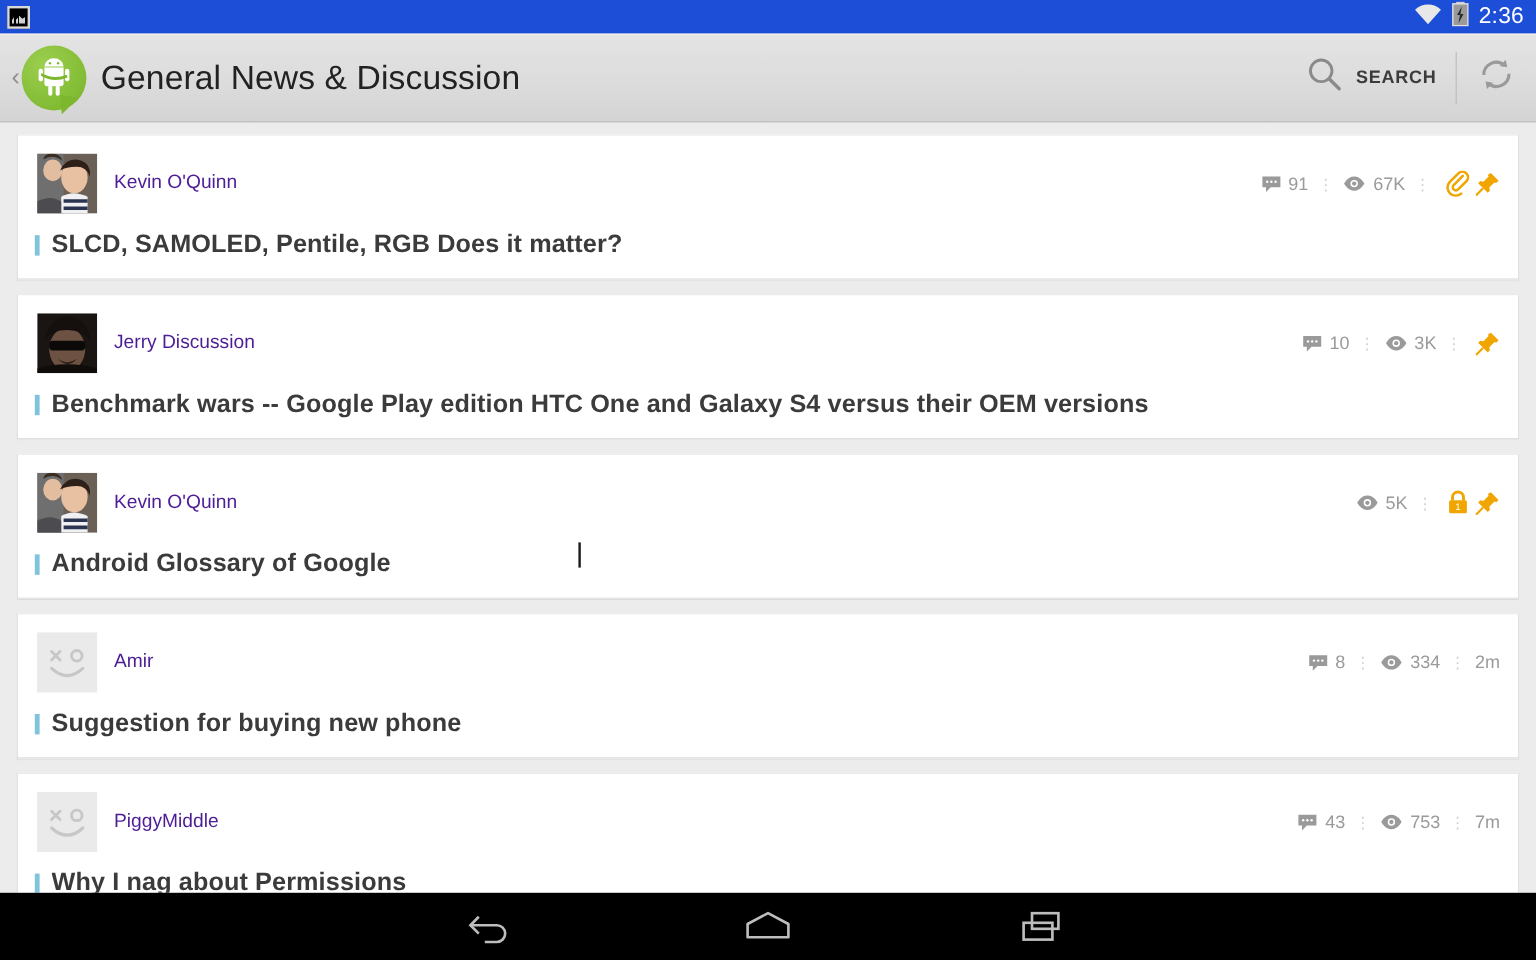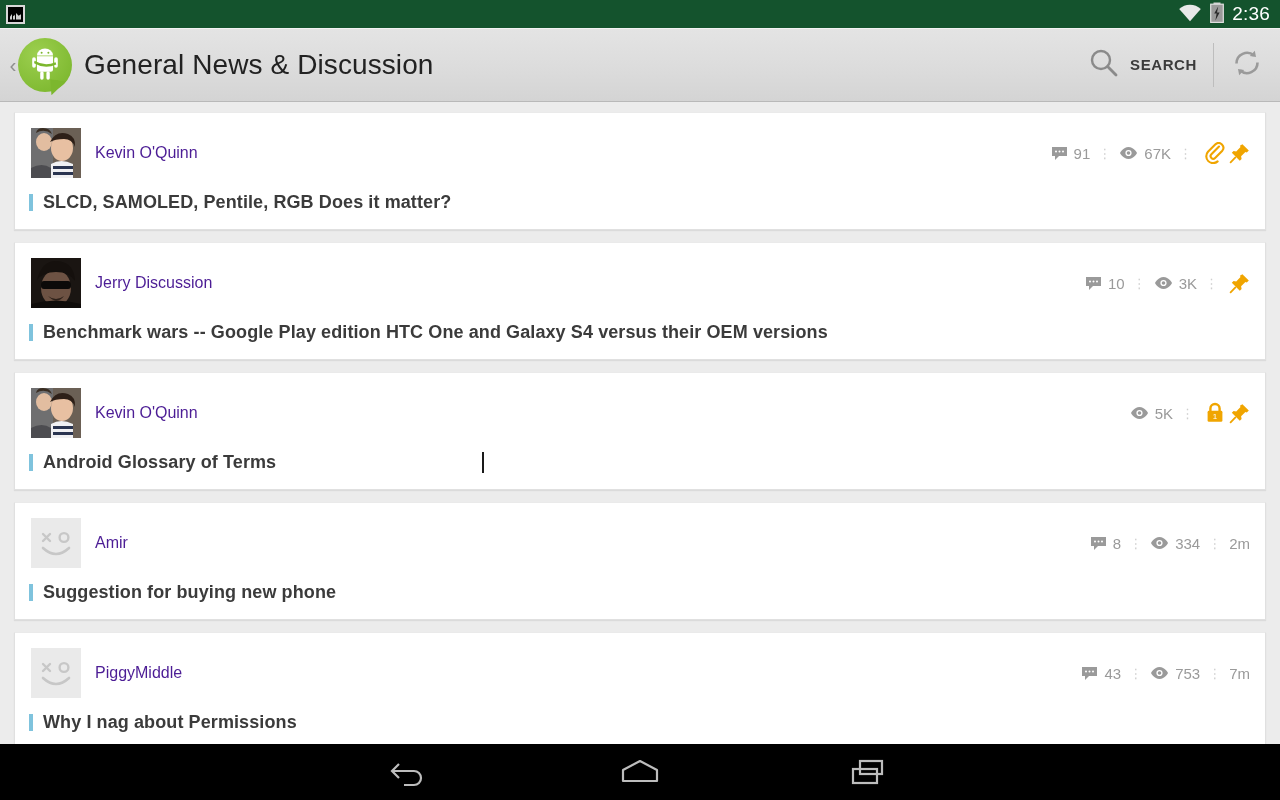--- a/index.html
+++ b/index.html
@@ -11,21 +11,21 @@
     height: 800px;
     overflow: hidden;
     background: #ececec;
     font-family: "Liberation Sans", sans-serif;
     -webkit-font-smoothing: antialiased;
   }
 
   
   .statusbar {
     height: 28px;
-    background: #14532d;
+    background: #1d4ed8;
     display: flex;
     align-items: center;
     justify-content: space-between;
     padding: 0 10px 0 6px;
     box-sizing: border-box;
   }
   .sb-left { display: flex; align-items: center; gap: 6px; }
   .sb-right { display: flex; align-items: center; gap: 8px; }
   .sb-clock {
     color: #ffffff;
@@ -202,21 +202,21 @@
     align-items: center;
     padding: 14px 16px 16px 14px;
   }
   .accent {
     width: 4px;
     height: 17px;
     background: #7fc3dd;
     flex: 0 0 auto;
   }
   .card-title {
-    font-size: 18px;
+    font-size: 21px;
     font-weight: bold;
     color: #3b3b3b;
     margin-left: 10px;
     letter-spacing: .1px;
     white-space: nowrap;
     overflow: hidden;
   }
   .caret {
     position: absolute;
     left: 482px;
@@ -453,21 +453,21 @@
         <span class="ico-only">
           <svg width="22" height="22" viewBox="0 0 22 22">
             <path d="M13.4 2.2 l6.4 6.4 -2.0 2.0 -1.4 -.6 -4.3 4.3 .5 2.6 -1.8 1.8 -8.0 -8.0 1.8 -1.8 2.6 .5 4.3 -4.3 -.6 -1.4 Z" fill="#f0a500"></path>
             <line x1="6.4" y1="15.4" x2="1.6" y2="20.3" stroke="#f0a500" stroke-width="1.8" stroke-linecap="round"></line>
           </svg>
         </span>
       </div>
     </div>
     <div class="card-title-row">
       <div class="accent"></div>
-      <div class="card-title">Android Glossary of Terms</div>
+      <div class="card-title">Android Glossary of Google</div>
     </div>
   </div>
 
   <div class="card">
     <div class="card-top">
       <div class="avatar ph">
         <svg width="50" height="50" viewBox="0 0 50 50">
           <rect width="50" height="50" fill="#eaeaea"></rect>
           <path d="M12 16 l7 7 M19 16 l-7 7" stroke="#c7c7c7" stroke-width="2.4" stroke-linecap="round"></path>
           <circle cx="33" cy="19.5" r="4.4" fill="none" stroke="#c7c7c7" stroke-width="2.4"></circle>

